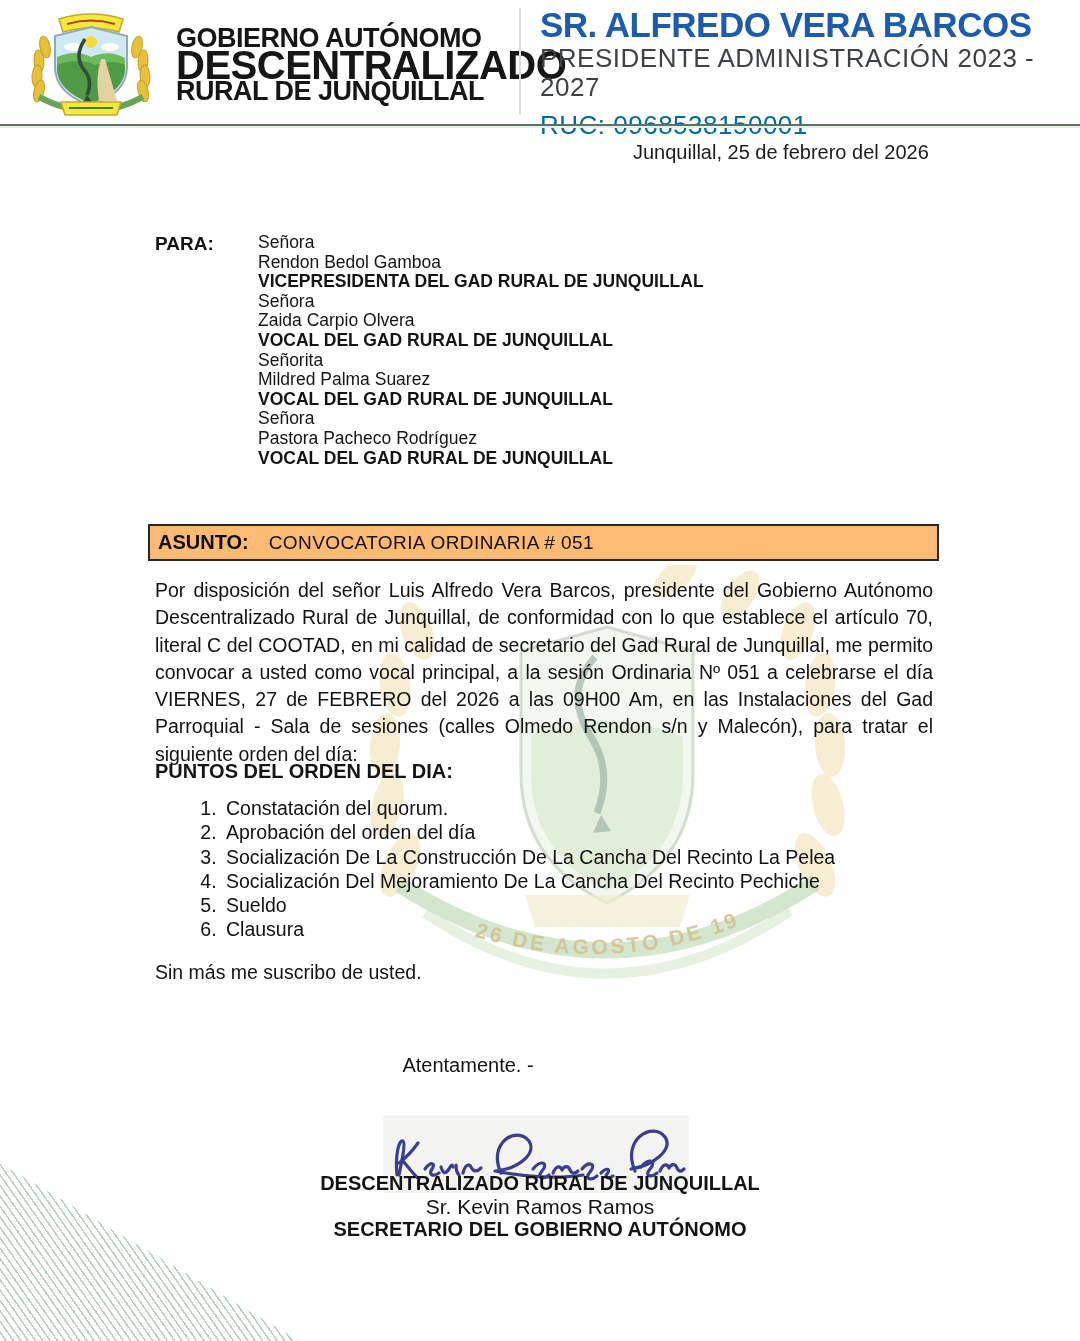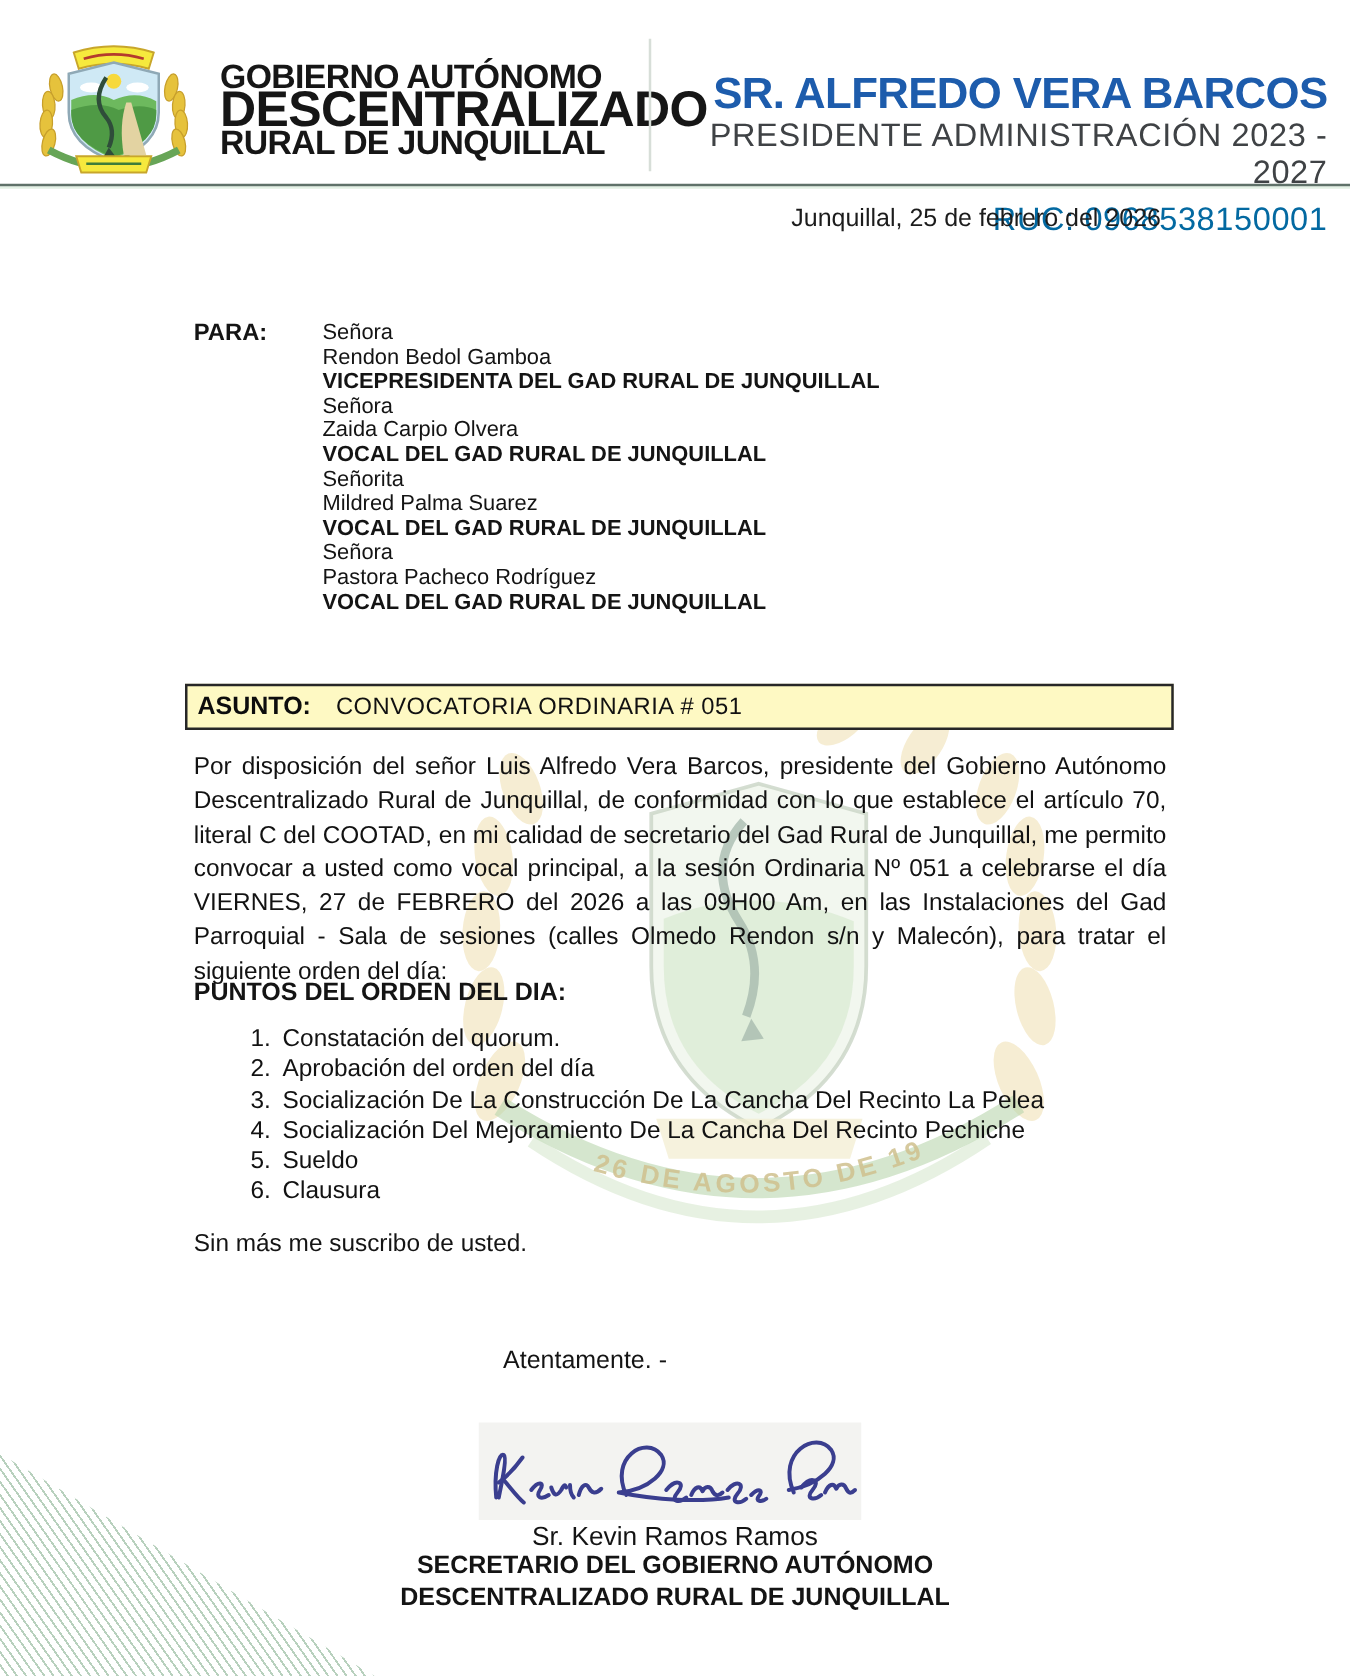--- a/index.html
+++ b/index.html
@@ -2,57 +2,57 @@
 <html><head>
 <meta charset="utf-8">
 <style>
   html,body{margin:0;padding:0;background:#ffffff;}
   .page{
     position:relative;width:1080px;height:1341px;background:#ffffff;
     overflow:hidden;font-family:"Liberation Sans",sans-serif;color:#141414;
   }
   
   .wm-layer{position:absolute;z-index:0;}
-  .content{position:absolute;inset:0;z-index:2;margin-top:23px;}
+  .content{position:absolute;inset:0;z-index:2;}
   
   .logo{position:absolute;left:21px;top:5px;}
   .org-block{position:absolute;left:176px;top:26px;width:340px;color:#161616;font-weight:800;letter-spacing:-0.5px;}
   .org-l1{font-size:27px;line-height:25px;}
   .org-l2{font-size:40px;line-height:28px;}
   .org-l3{font-size:27px;line-height:25px;}
   .hdr-divider{position:absolute;left:519px;top:8px;width:2px;height:106px;background:#d7ded8;}
-  .hdr-right{position:absolute;left:540px;top:33px;width:522px;text-align:right;}
+  .hdr-right{position:absolute;left:540px;top:6px;width:522px;text-align:left;}
   .pres-name{font-size:35px;font-weight:800;color:#1d5cac;letter-spacing:-0.5px;line-height:38px;}
   .pres-title{font-size:26px;color:#3f4245;letter-spacing:0.5px;line-height:29px;}
   .ruc{font-size:26px;color:#0369a1;margin-top:8px;letter-spacing:0.5px;}
   .hdr-rule{position:absolute;left:0;top:124px;width:1080px;height:2px;background:#5f7169;box-shadow:0 2px 0 #e3f1e5;}
   
   .date-line{position:absolute;left:633px;top:141px;font-size:20px;color:#1c1c1c;}
   .para-label{position:absolute;left:155px;top:233px;font-size:19px;font-weight:bold;}
   .recipients{position:absolute;left:258px;top:233px;font-size:17.5px;line-height:19.6px;}
   .r-bold{font-weight:bold;}
   .asunto-bar{
     position:absolute;left:148px;top:524px;width:779px;height:33px;
-    background:#fef9c3;border:2px solid #272727;display:flex;align-items:center;padding-left:8px;
+    background:#fdba74;border:2px solid #272727;display:flex;align-items:center;padding-left:8px;
   }
   .asunto-label{font-size:20px;font-weight:bold;color:#0d0d0d;}
   .asunto-value{font-size:19px;margin-left:20px;color:#111;letter-spacing:0.4px;}
   .body-par{
     position:absolute;left:155px;top:577px;width:778px;
     font-size:19.5px;line-height:27.3px;text-align:justify;color:#121212;
   }
   .agenda-title{position:absolute;left:155px;top:760px;font-size:20px;font-weight:bold;}
   .agenda-list{position:absolute;left:186px;top:796px;margin:0;padding-left:36px;font-size:19.5px;line-height:24.3px;color:#121212;}
   .agenda-list li{padding-left:4px;}
   .closing-line{position:absolute;left:155px;top:961px;font-size:19.5px;}
   .farewell{position:absolute;left:0;top:1054px;width:936px;text-align:center;font-size:20px;}
   .sig-wrap{position:absolute;left:383px;top:1115px;width:306px;height:78px;background:#f3f3f1;}
   .signer-name{position:absolute;left:0;top:1195px;width:1080px;text-align:center;font-size:21px;}
   .signer-role1{position:absolute;left:0;top:1218px;width:1080px;text-align:center;font-size:20px;font-weight:bold;}
-  .signer-role2{position:absolute;left:0;top:1244px;width:1080px;text-align:center;font-size:20px;font-weight:bold;}
+  .signer-role2{position:absolute;left:0;top:1172px;width:1080px;text-align:center;font-size:20px;font-weight:bold;}
   
   .corner-lines{
     position:absolute;left:0;top:1163px;width:300px;height:178px;z-index:1;
     background:repeating-linear-gradient(55deg,
       rgba(255,255,255,0) 0 4.5px,
       rgba(125,170,135,0.55) 4.5px 6px);
     clip-path:polygon(0 0,0 100%,100% 100%);
   }
 </style>
 </head>

